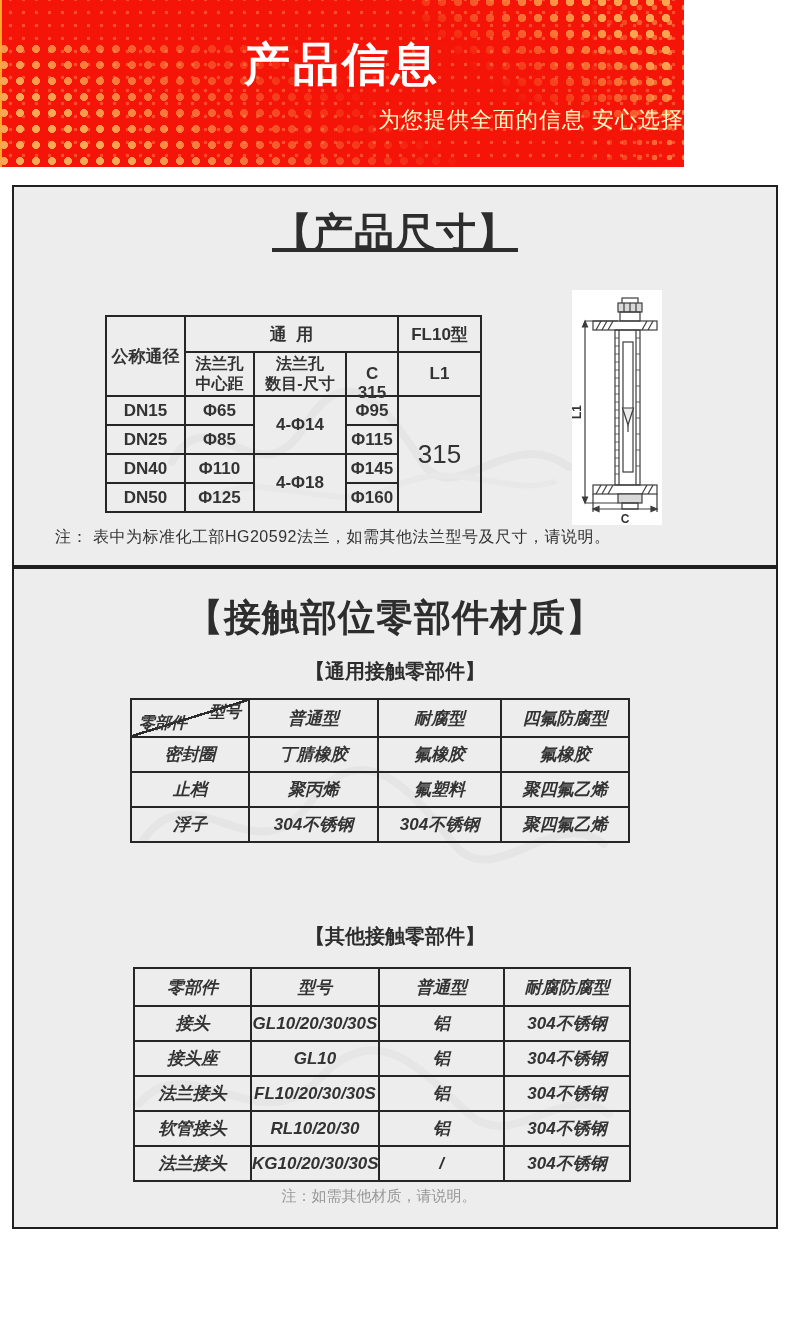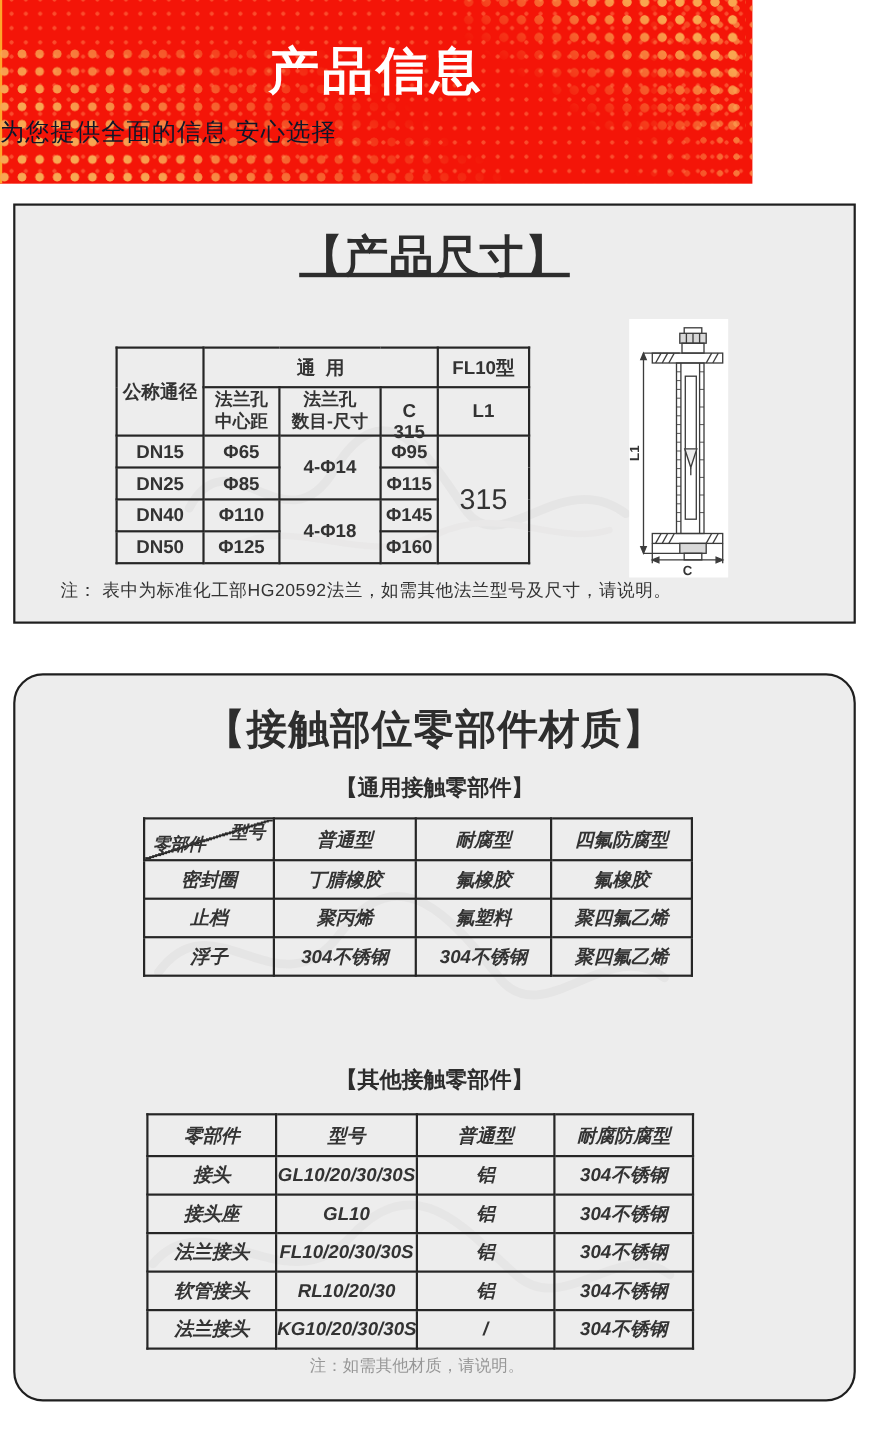--- a/index.html
+++ b/index.html
@@ -46,31 +46,31 @@
     -webkit-mask-image: linear-gradient(270deg, #000 8%, transparent 85%);
     mask-image: linear-gradient(270deg, #000 8%, transparent 85%);
   }
   .banner-title {
     position: relative; z-index: 2; margin-top: 34px;
     text-align: center; color: #fff; font-size: 46px; font-weight: 700;
     letter-spacing: 3px;
   }
   .banner-subtitle {
     position: relative; z-index: 2; margin-top: 9px;
-    text-align: left; color: #0f172a; font-size: 22px; font-weight: 400;
+    text-align: right; color: #fef9c3; font-size: 22px; font-weight: 400;
     letter-spacing: 1px;
   }
 
   
   .panel {
     position: relative; margin: 0 12px; background: #ededed;
     border: 2px solid #1f1f1f;
   }
   .panel-1 { margin-top: 18px; height: 382px; }
-  .panel-2 { margin-top: 45px; height: 662px; border-radius: 27px; }
+  .panel-2 { height: 662px; }
   .panel-title {
     position: absolute; left: 0; width: 100%; text-align: center;
     color: #2d2d2d; font-weight: 600; z-index: 2;
   }
   .panel-1 .panel-title { top: 18px; font-size: 40px; letter-spacing: 1px; text-decoration: underline; }
   .panel-2 .panel-title { top: 24px; font-size: 37px; letter-spacing: 1px; }
   .sub-title {
     position: absolute; left: 0; width: 100%; text-align: center;
     color: #2d2d2d; font-weight: 700; font-size: 20px; z-index: 2;
   }

